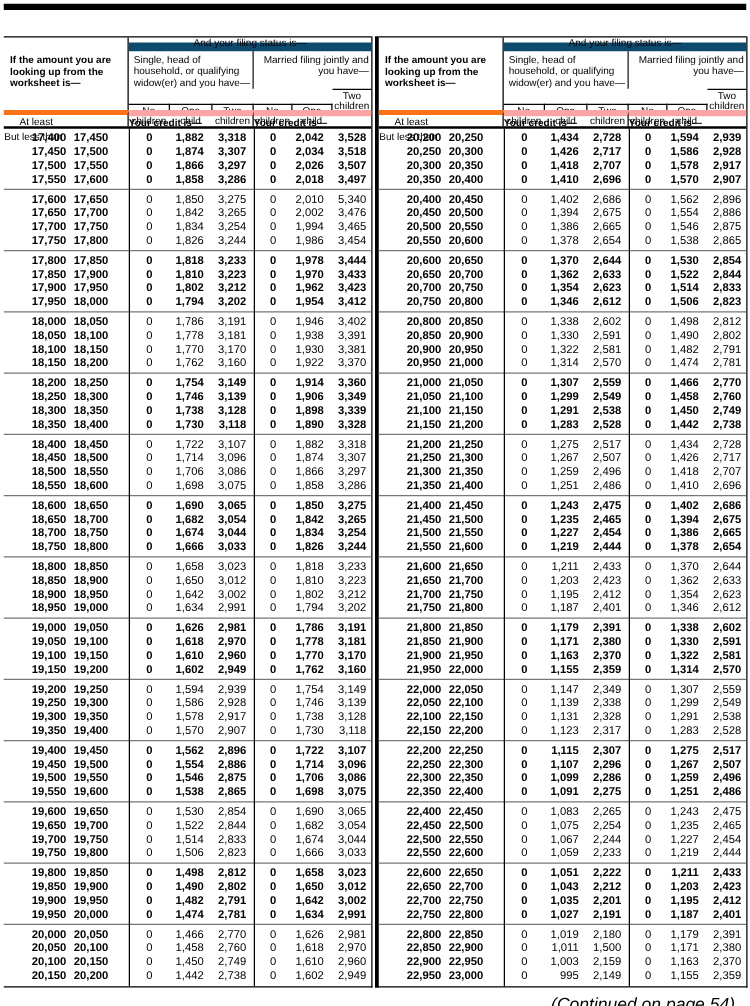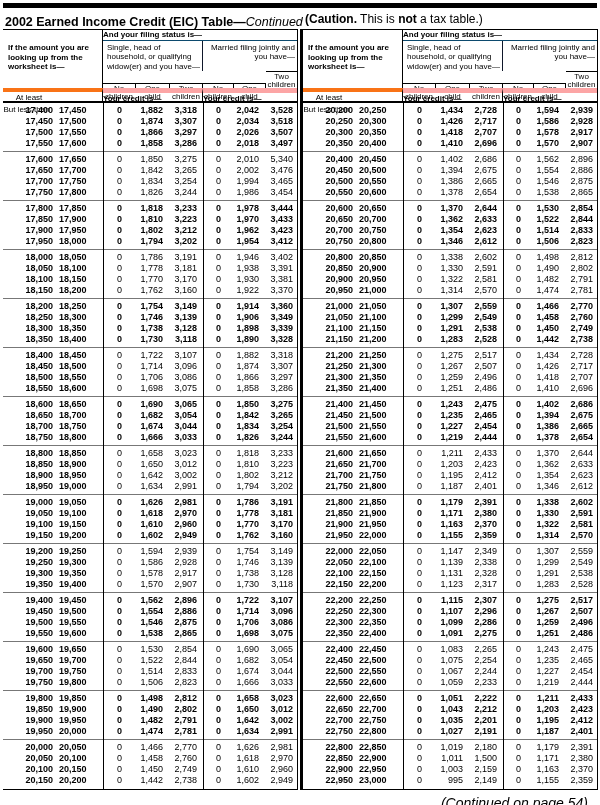--- a/index.html
+++ b/index.html
@@ -21,21 +21,21 @@
   .half-right { left: 300px; width: 298px; border-left: 3px solid #000; border-right: 1px solid #000; }
 
   .thead {
     display: grid;
     grid-template-columns: 52px 48px 33px 34px 33px 31px 32px 31px;
     grid-template-rows: 11px 30px 17px 13px;
     border-top: 1px solid #000;
     border-bottom: 2px solid #000;
   }
   .h-amount { grid-area: 1/1/4/3; border-right: 1px solid #000; font-weight: bold; font-size: 8px; line-height: 9.5px; padding: 13px 6px 0 5px; }
-  .h-status { grid-area: 1/3/2/9; border-bottom: 1px solid #0c4a6e; font-weight: bold; font-size: 8px; line-height: 10.5px; text-align: left; }
+  .h-status { grid-area: 1/3/2/9; border-bottom: 7px solid #0c4a6e; font-weight: normal; font-size: 8px; line-height: 10.5px; text-align: center; }
   .h-single { grid-area: 2/3/3/6; border-right: 1px solid #0f172a; font-size: 8px; line-height: 9.3px; padding: 2px 2px 0 4px; }
   .h-married { grid-area: 2/6/3/9; font-size: 8px; line-height: 9.3px; padding: 2px 2px 0 4px; text-align: right; }
   .h-col { border-top: 1px solid #000; font-size: 8px; line-height: 8px; text-align: center; padding-top: 1px; }
   .h-col.rb { border-right: 1px solid #000; margin-top: 12px; }
   .hc1 { grid-area: 3/3/4/4; } .hc2 { grid-area: 3/4/4/5; } .hc3 { grid-area: 3/5/4/6; }
   .hc4 { grid-area: 3/6/4/7; } .hc5 { grid-area: 3/7/4/8; } .hc6 { grid-area: 3/8/4/9; }
   .h-atleast { grid-area: 4/1/5/3; border-top: 4px solid #f97316; border-right: 1px solid #000; display: flex; font-size: 8px; line-height: 12px; flex-direction: column; }
   .h-atleast span { display: block; text-align: center; }
   .h-atleast .al { width: 52px; } .h-atleast .bl { width: 47px; }
   .h-credit { border-top: 5px solid #fca5a5; font-weight: bold; font-size: 8px; line-height: 12px; }
@@ -62,24 +62,20 @@
   .group.bold .row span { font-weight: bold; }
 
   .footer { position: absolute; top: 795px; left: 0; width: 588px; text-align: right; font-size: 14px; font-style: italic; }
 </style>
 </head>
 <body>
 
 <div class="page">
   <div class="topbar"></div>
 
-  <div class="titlebar">
-    <span class="title-main">2002 Earned Income Credit (EIC) Table—</span><span class="title-cont">Continued</span>
-    <span class="caution"><b>(Caution.</b><span> This is </span><b>not</b><span> a tax table.)</span></span>
-  </div>
 
   <div class="half half-left">
     <div class="thead">
       <div class="h-amount">If the amount you are looking up from the worksheet is—</div>
       <div class="h-status">And your filing status is—</div>
       <div class="h-single">Single, head of household, or qualifying widow(er) and you have—</div>
       <div class="h-married">Married filing jointly and you have—</div>
       <div class="h-col rb hc1">No children</div>
       <div class="h-col rb hc2">One child</div>
       <div class="h-col rb hc3">Two children</div>

